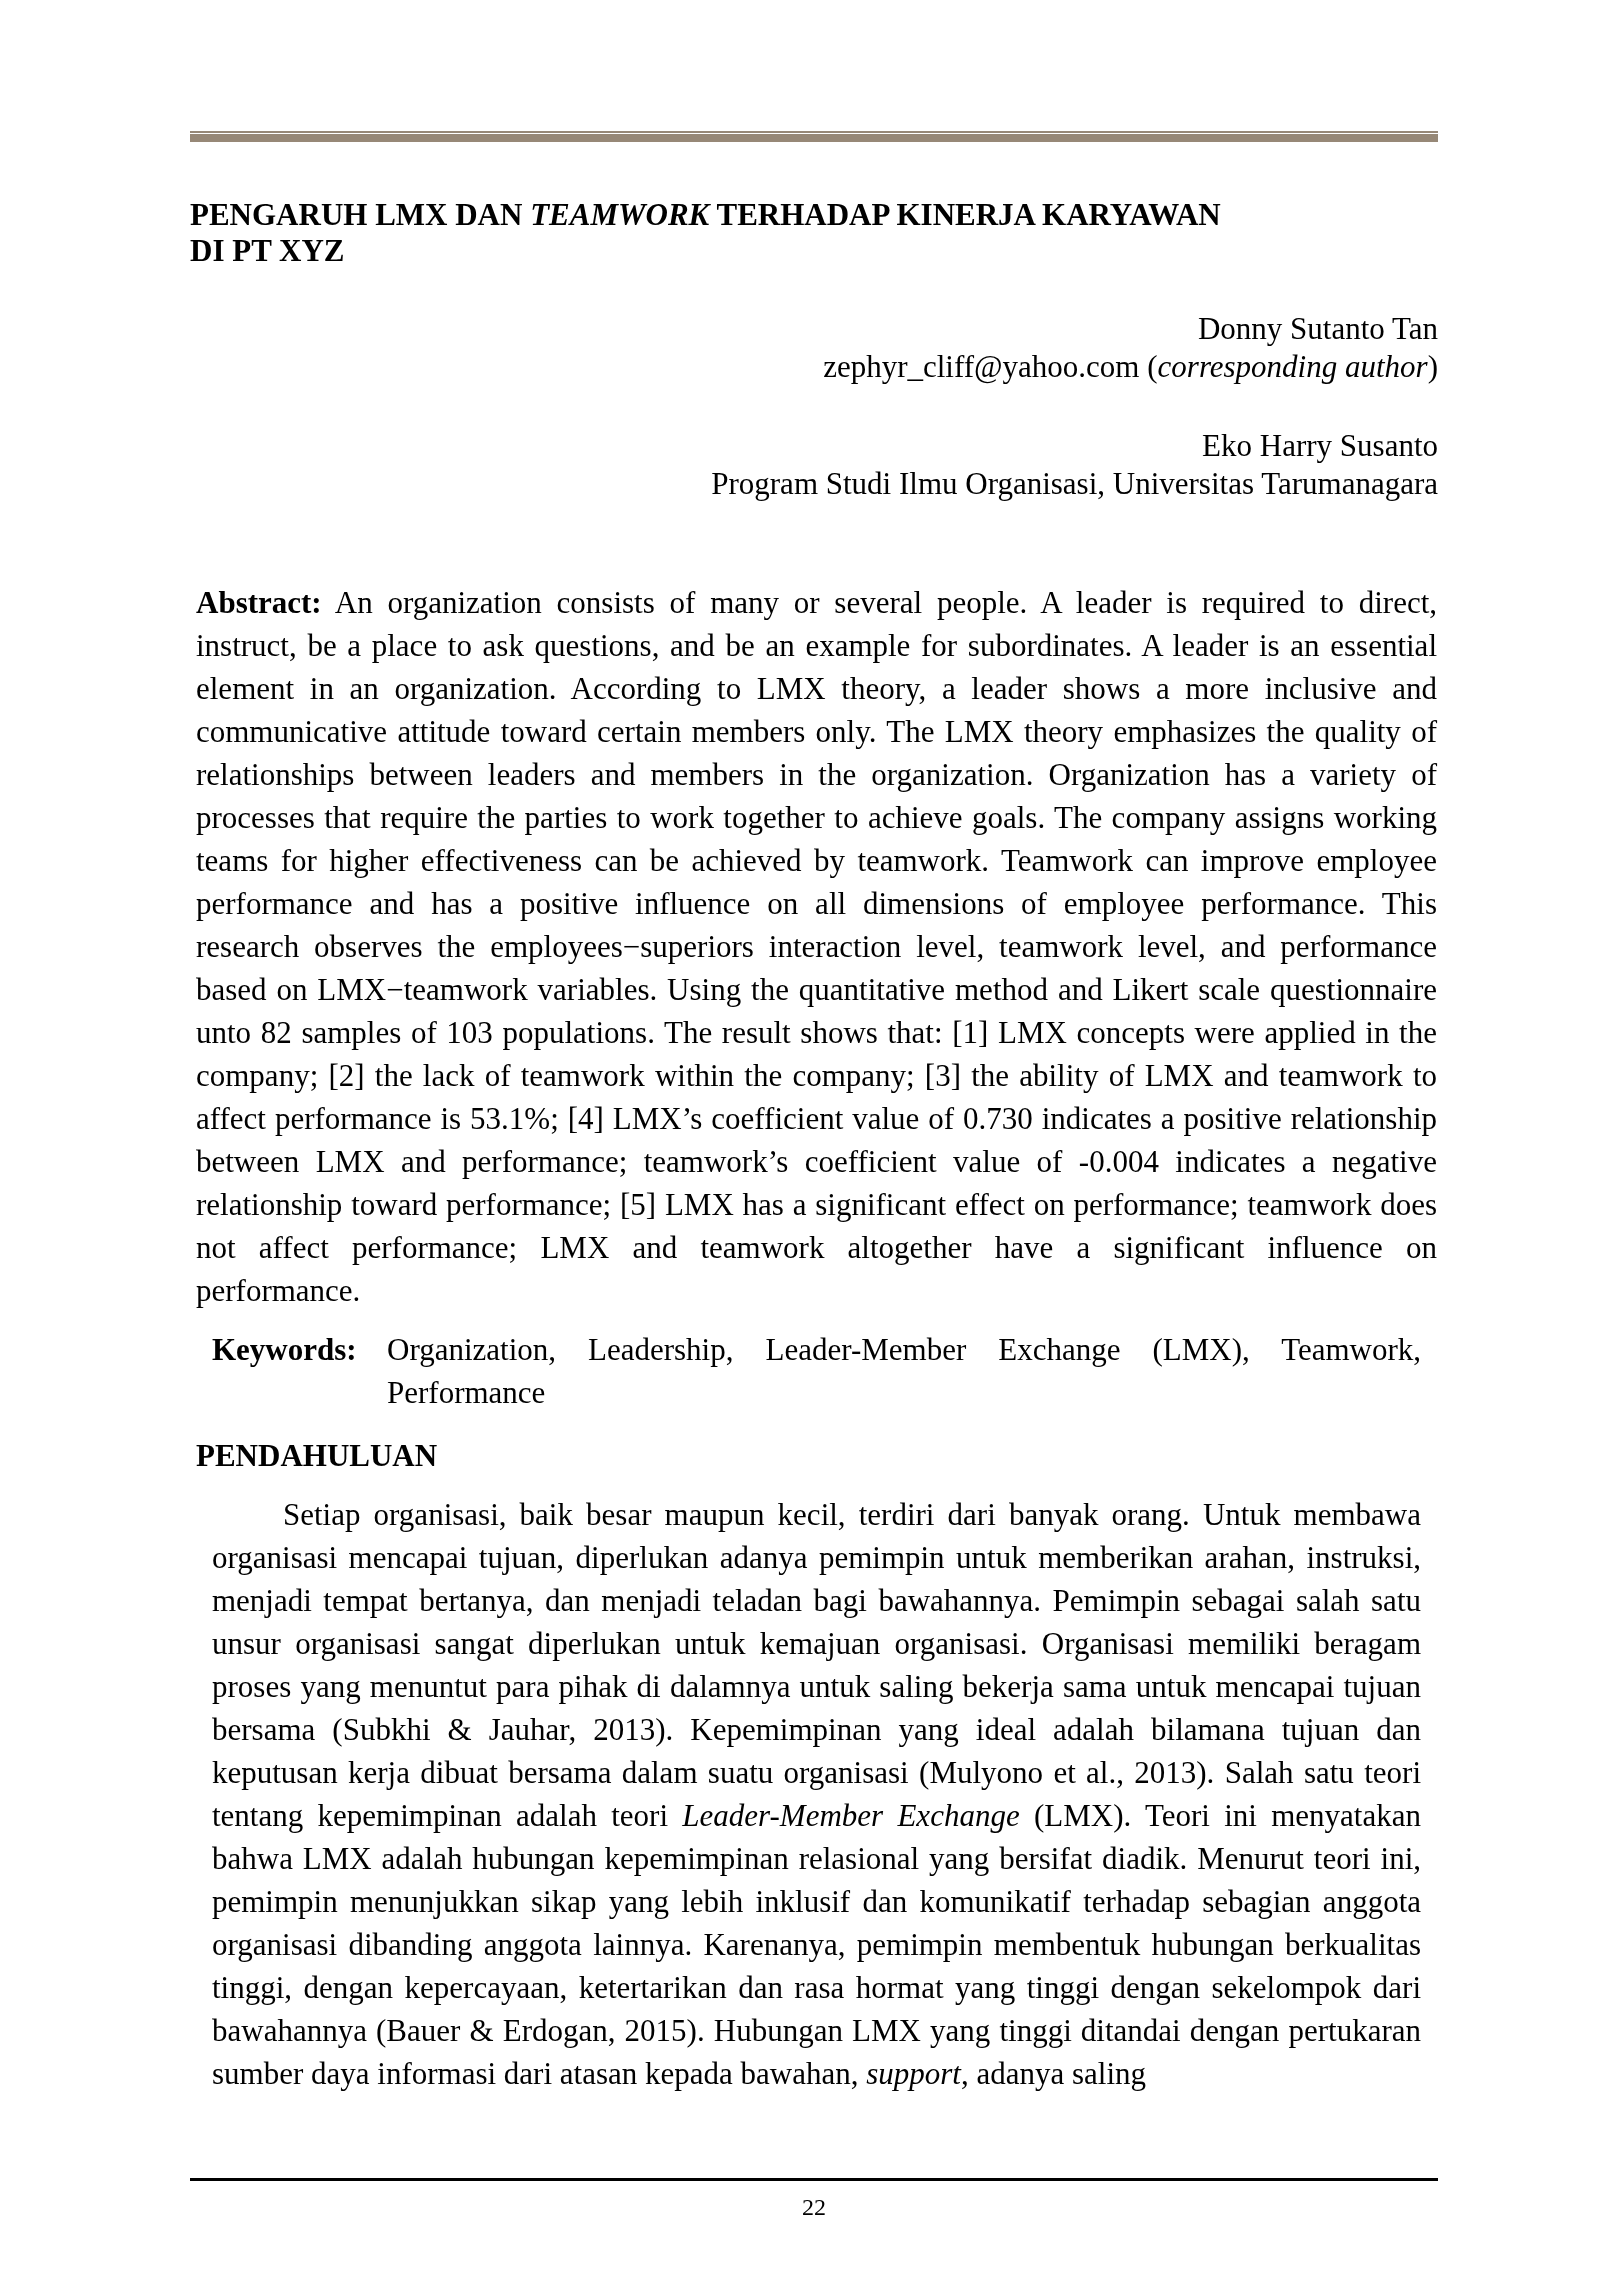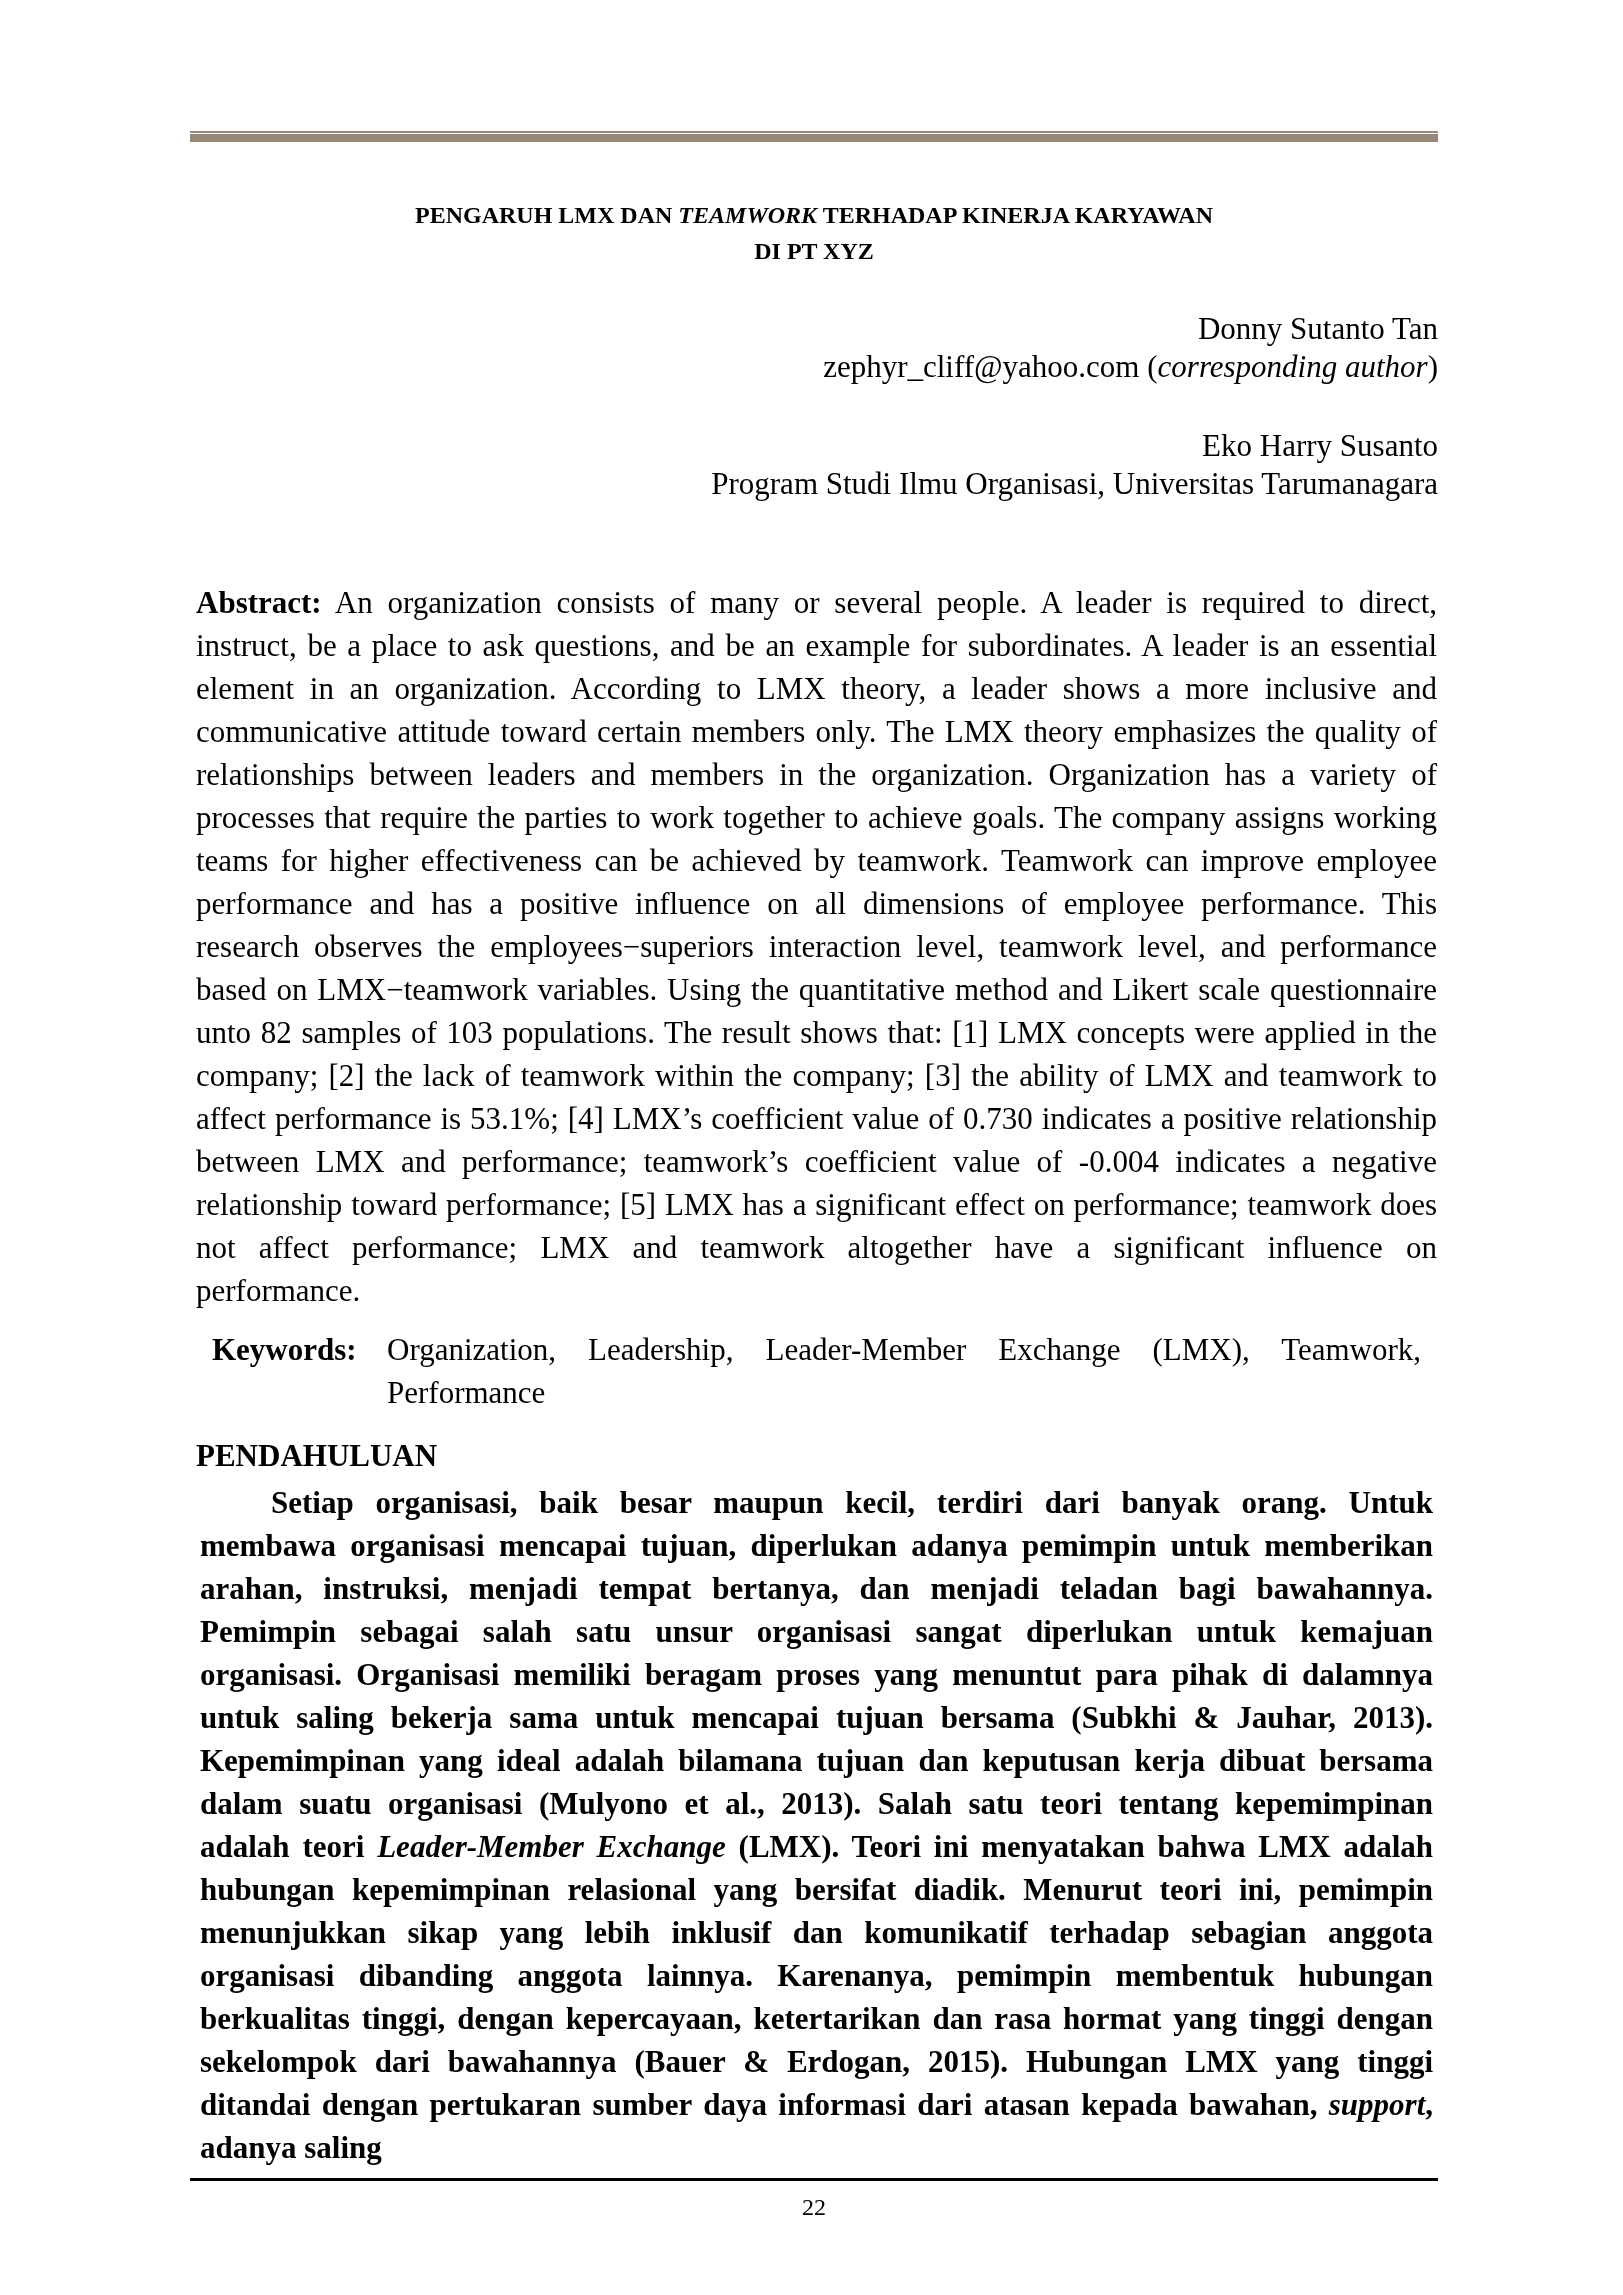--- a/index.html
+++ b/index.html
@@ -1,34 +1,34 @@
 <!DOCTYPE html>
 <html style="font-size:8.7px"><head>
 <meta charset="utf-8">
 <style>
   html, body { margin: 0; padding: 0; background: #ffffff; }
   body { width: 1623px; height: 2295px; position: relative; overflow: hidden;
          font-family: "Liberation Serif", "DejaVu Serif", serif; color: #000; }
   .rule-thin { position: absolute; left: 190px; top: 131px; width: 1248px; height: 2.2px; background: #978877; }
   .rule-thick { position: absolute; left: 190px; top: 134px; width: 1248px; height: 8.2px; background: #978877; }
-  .title { position: absolute; left: 190px; width: 1248px; top: 197px; text-align: center;
-           font-weight: bold; font-size: 24px; line-height: 36px; }
+  .title { position: absolute; left: 190px; width: 1248px; top: 197px; text-align: left;
+           font-weight: bold; font-size: 31px; line-height: 36px; }
   .title i { font-style: italic; }
   .authors { position: absolute; left: 190px; width: 1248px; top: 310px; text-align: right;
              font-size: 31px; line-height: 38px; }
   .authors .gap { height: 41px; }
   .content { position: absolute; left: 196px; width: 1241px; top: 581px;
              font-size: 31px; line-height: 43px; }
   .abstract { text-align: justify; margin: 0; }
   .abstract b { font-weight: bold; }
   .keywords { display: flex; margin: 16px; }
   .kw-label { font-weight: bold; flex: 0 0 auto; width: 175px; }
   .kw-text { flex: 1 1 auto; text-align: justify; text-align-last: left; word-spacing: 0.3em; }
   .section-heading { font-weight: bold; margin: 20px 0 0 0; }
-  .body-par { text-align: justify; text-indent: 71px; margin: 4px; font-weight: bold; }
+  .body-par { text-align: justify; text-indent: 71px; margin: 16px; }
   .body-par i { font-style: italic; }
   .footer-rule { position: absolute; left: 190px; top: 2178px; width: 1248px; height: 2.7px; background: #000; }
   .page-number { position: absolute; left: 190px; width: 1248px; top: 2191px; text-align: center;
                  font-size: 24px; line-height: 33px; }
 </style>
 </head>
 <body>
 
 <div class="rule-thin"></div>
 <div class="rule-thick"></div>

